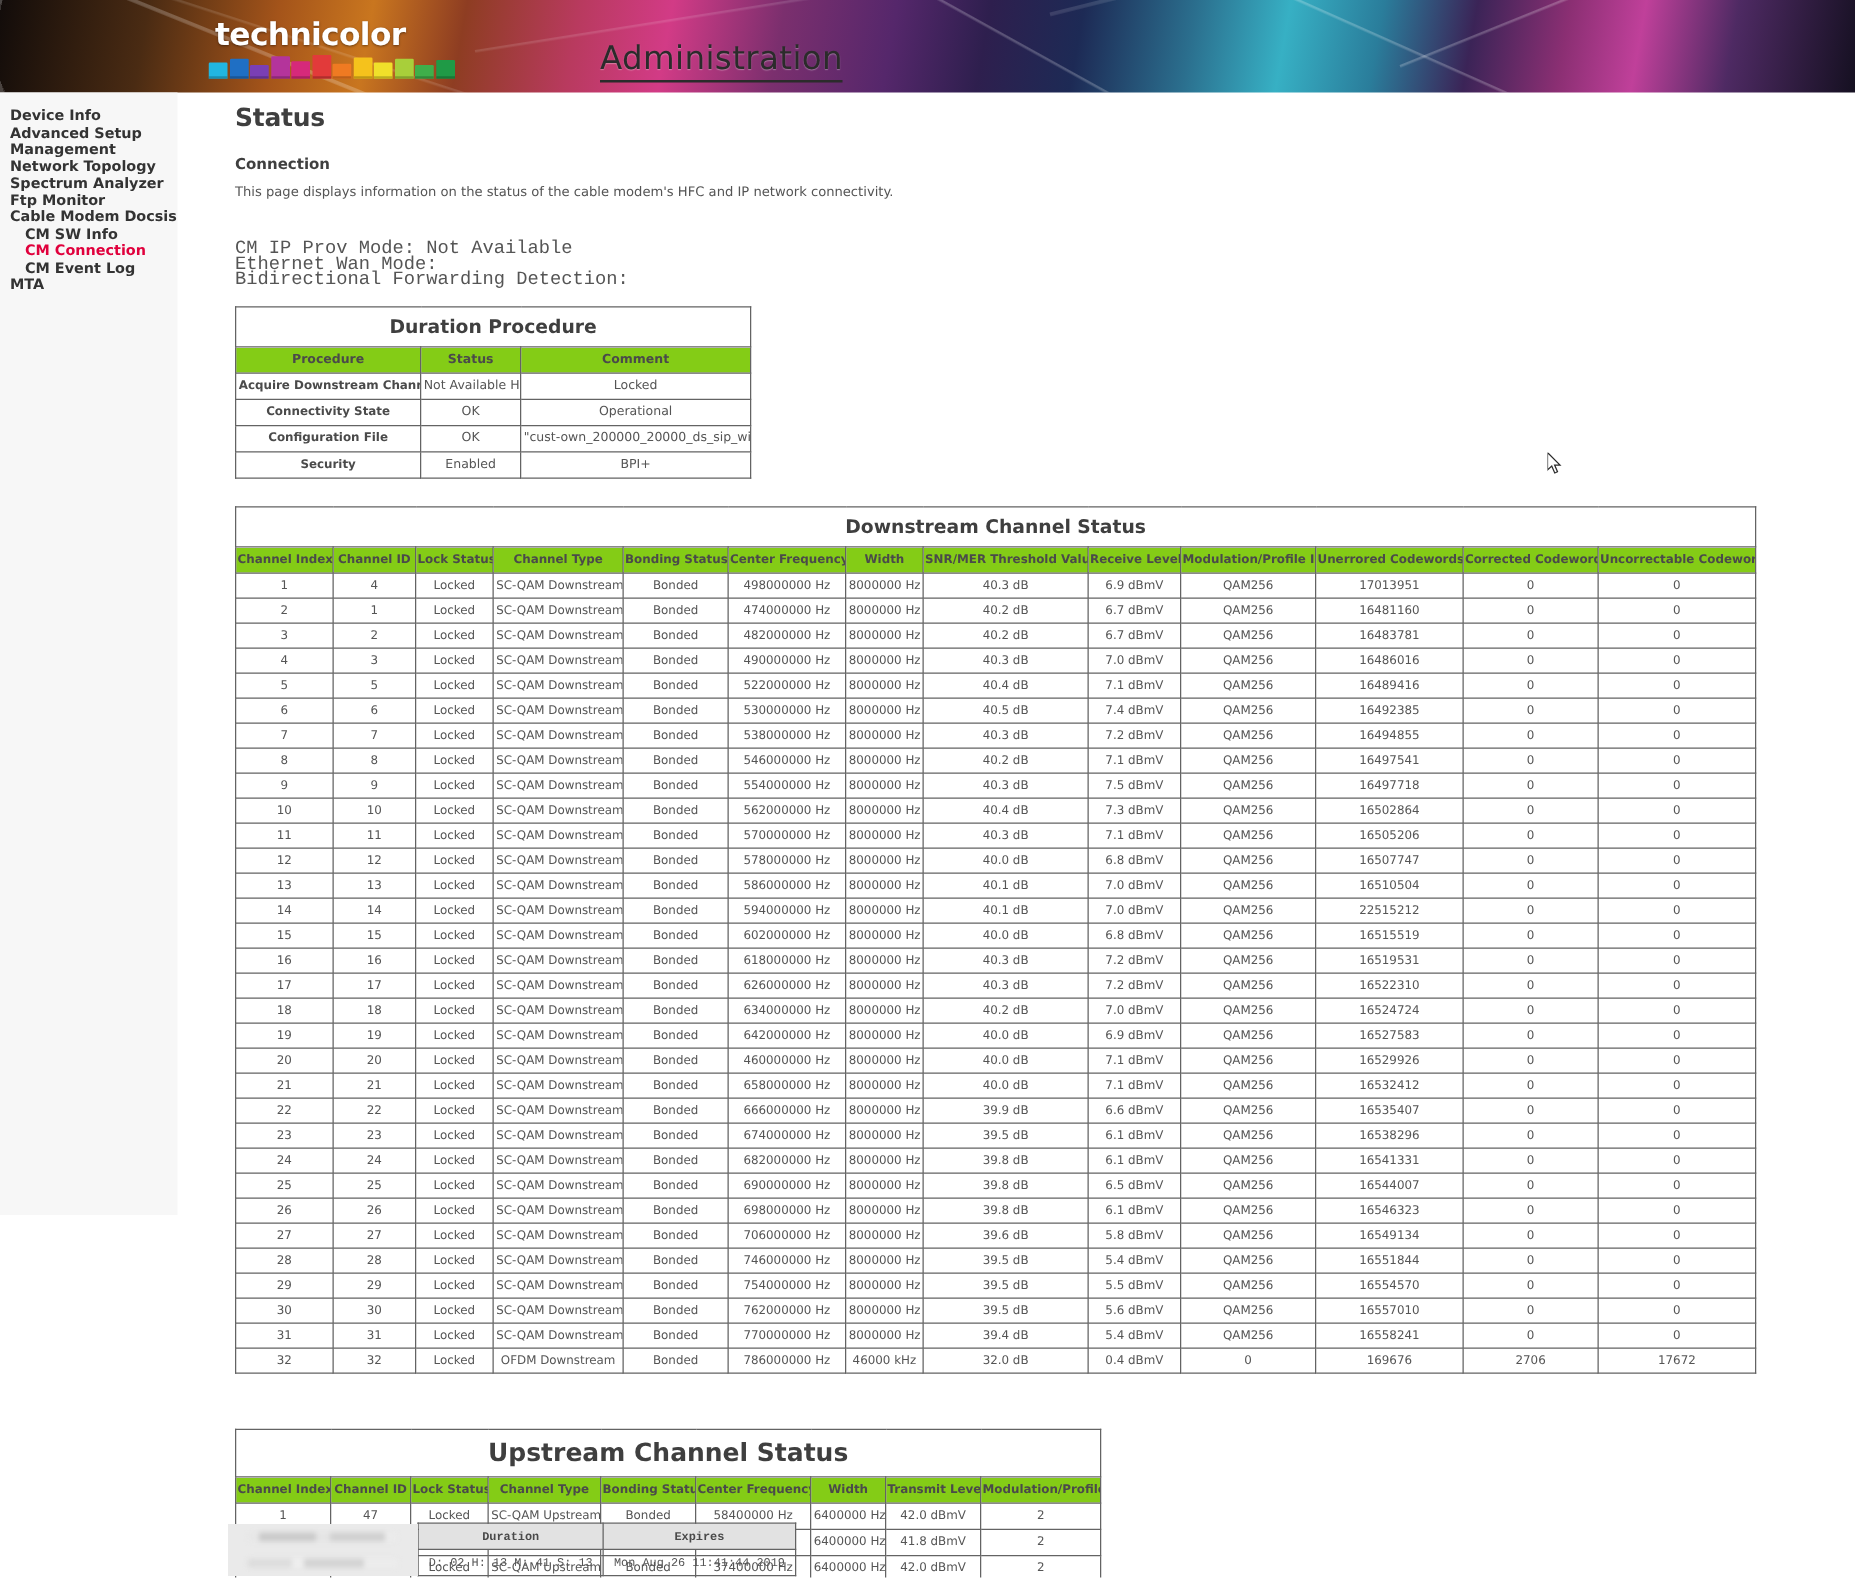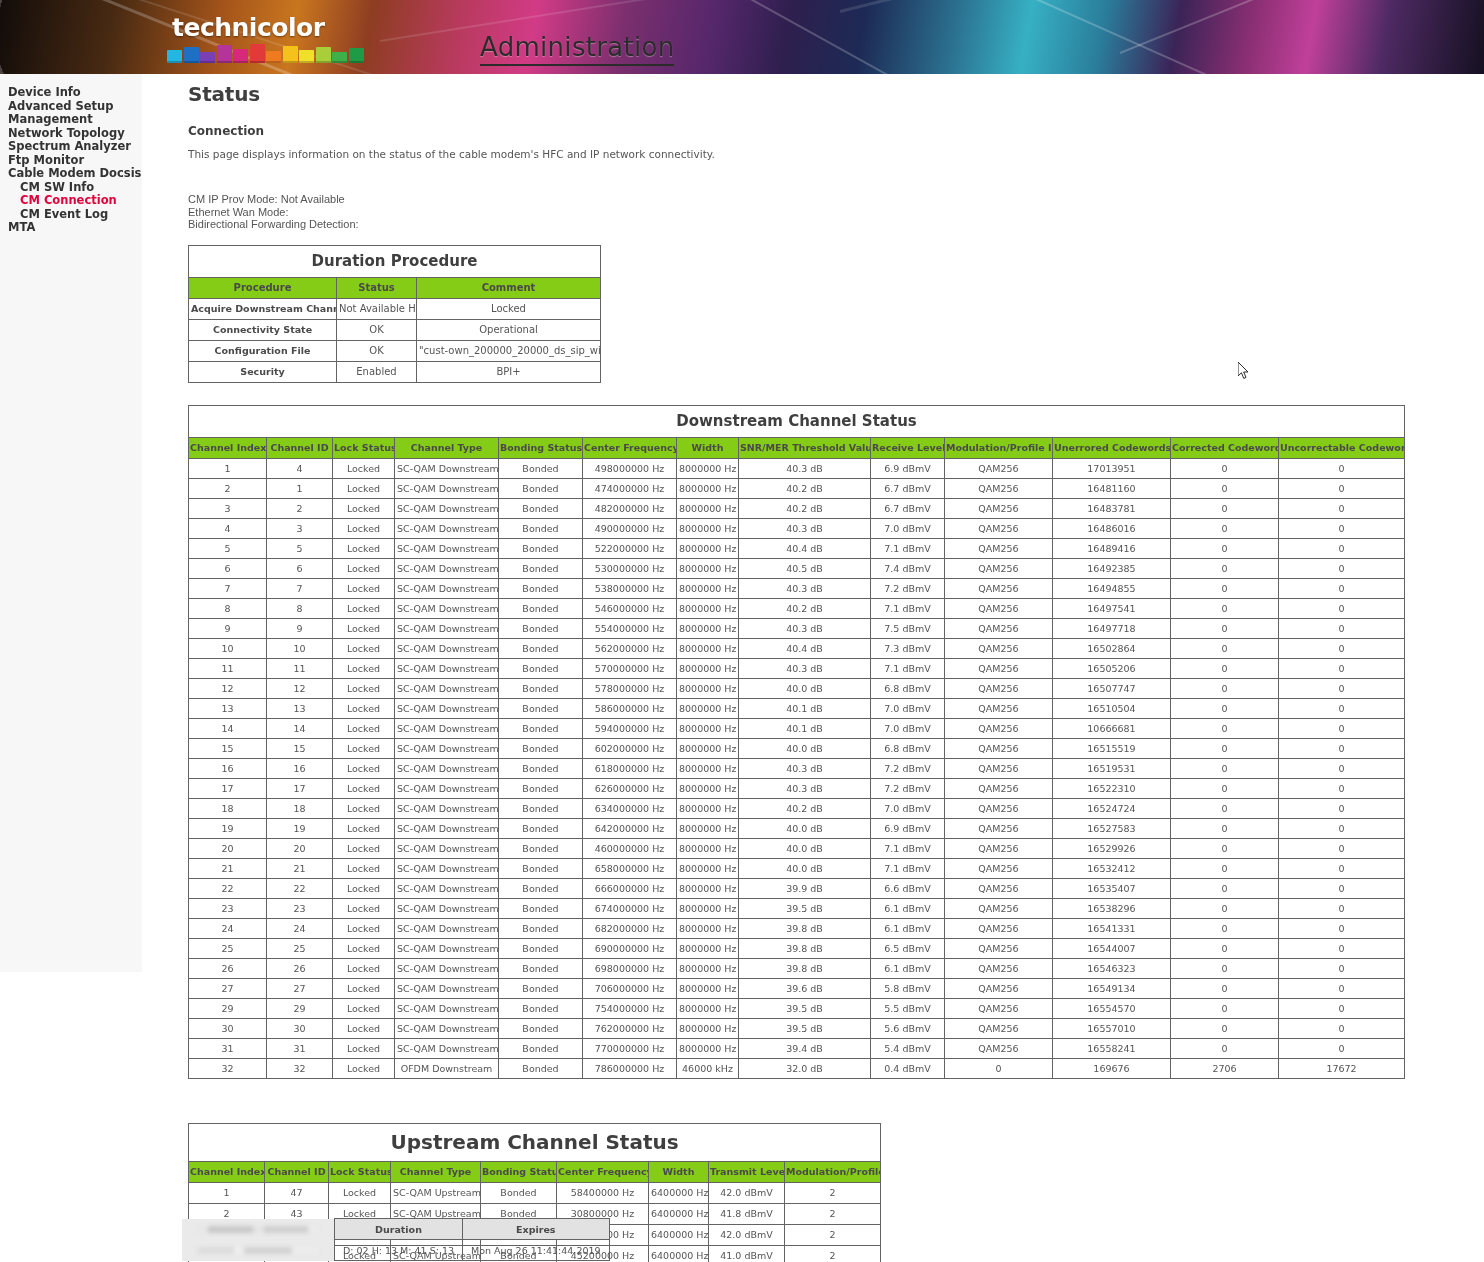--- a/index.html
+++ b/index.html
@@ -79,21 +79,21 @@
   }
   h2.sec-title{
     font-family:"DejaVu Sans", sans-serif;
     font-size:12px;font-weight:700;color:#3f3f3f;
     margin:0 0 10px 0;
   }
   p.descr{
     font-family:"DejaVu Sans", sans-serif;
     font-size:10.5px;color:#555;margin:0 0 12px 0;line-height:13px;
   }
-  .info-lines{font-family:Liberation Sans, sans-serif;font-size:11px;color:#555;line-height:12.5px;margin-bottom:14px;margin-top:32px;}
+  .info-lines{font-family:Liberation Mono, monospace;font-size:15px;color:#555;line-height:12.5px;margin-bottom:14px;margin-top:32px;}
 
   
   table.grid{
     border-collapse:collapse;
     font-family:"DejaVu Sans", sans-serif;
     background:#ffffff;
     table-layout:fixed;
   }
   table.grid td, table.grid th{
     border:1px solid #636363;
@@ -136,21 +136,21 @@
   
   #us-table{width:690px;margin-bottom:30px;}
   #us-table td.caption{font-size:20px;padding:6px 0 7px 0;}
   #us-table td{height:16px;}
   #us-table th{font-size:9.5px;}
 
   
   #lease-wrap{position:absolute;left:182px;top:1218px;}
   #lease-table{border-collapse:collapse;font-family:"DejaVu Sans", sans-serif;table-layout:fixed;}
   #lease-table th,#lease-table td{
-    border:1px solid #636363;text-align:center;color:#555;font-size:9.5px;padding:3px 8px;height:14px;white-space:nowrap;
+    border:1px solid #636363;text-align:center;color:#555;font-size:9.5px;padding:3px 8px;height:14px;white-space:nowrap;font-family:Liberation Mono, monospace;
   }
   #lease-table th{background:#e2e2e2;font-weight:700;color:#4a4a4a;}
   #lease-table .redacted{
     border:none;background:#eaeaea;width:136px;
     position:relative;
   }
   #lease-table .redacted span{
     display:block;height:7px;margin:2px 8px;border-radius:2px;
     background:linear-gradient(90deg,#e7e7e7 0 8%,#c9c9c9 8% 46%,#e4e4e4 46% 55%,#cfcfcf 55% 92%,#ebebeb 92% 100%);
     filter:blur(2.2px);
@@ -492,21 +492,21 @@
           <td>14</td>
           <td>14</td>
           <td>Locked</td>
           <td>SC-QAM Downstream</td>
           <td>Bonded</td>
           <td>594000000 Hz</td>
           <td>8000000 Hz</td>
           <td>40.1 dB</td>
           <td>7.0 dBmV</td>
           <td>QAM256</td>
-          <td>10666681</td>
+          <td>22515212</td>
           <td>0</td>
           <td>0</td>
         </tr>
         <tr>
           <td>15</td>
           <td>15</td>
           <td>Locked</td>
           <td>SC-QAM Downstream</td>
           <td>Bonded</td>
           <td>602000000 Hz</td>
@@ -688,20 +688,35 @@
           <td>27</td>
           <td>Locked</td>
           <td>SC-QAM Downstream</td>
           <td>Bonded</td>
           <td>706000000 Hz</td>
           <td>8000000 Hz</td>
           <td>39.6 dB</td>
           <td>5.8 dBmV</td>
           <td>QAM256</td>
           <td>16549134</td>
+          <td>0</td>
+          <td>0</td>
+        </tr>
+        <tr>
+          <td>28</td>
+          <td>28</td>
+          <td>Locked</td>
+          <td>SC-QAM Downstream</td>
+          <td>Bonded</td>
+          <td>746000000 Hz</td>
+          <td>8000000 Hz</td>
+          <td>39.5 dB</td>
+          <td>5.4 dBmV</td>
+          <td>QAM256</td>
+          <td>16551844</td>
           <td>0</td>
           <td>0</td>
         </tr>
         <tr>
           <td>29</td>
           <td>29</td>
           <td>Locked</td>
           <td>SC-QAM Downstream</td>
           <td>Bonded</td>
           <td>754000000 Hz</td>

